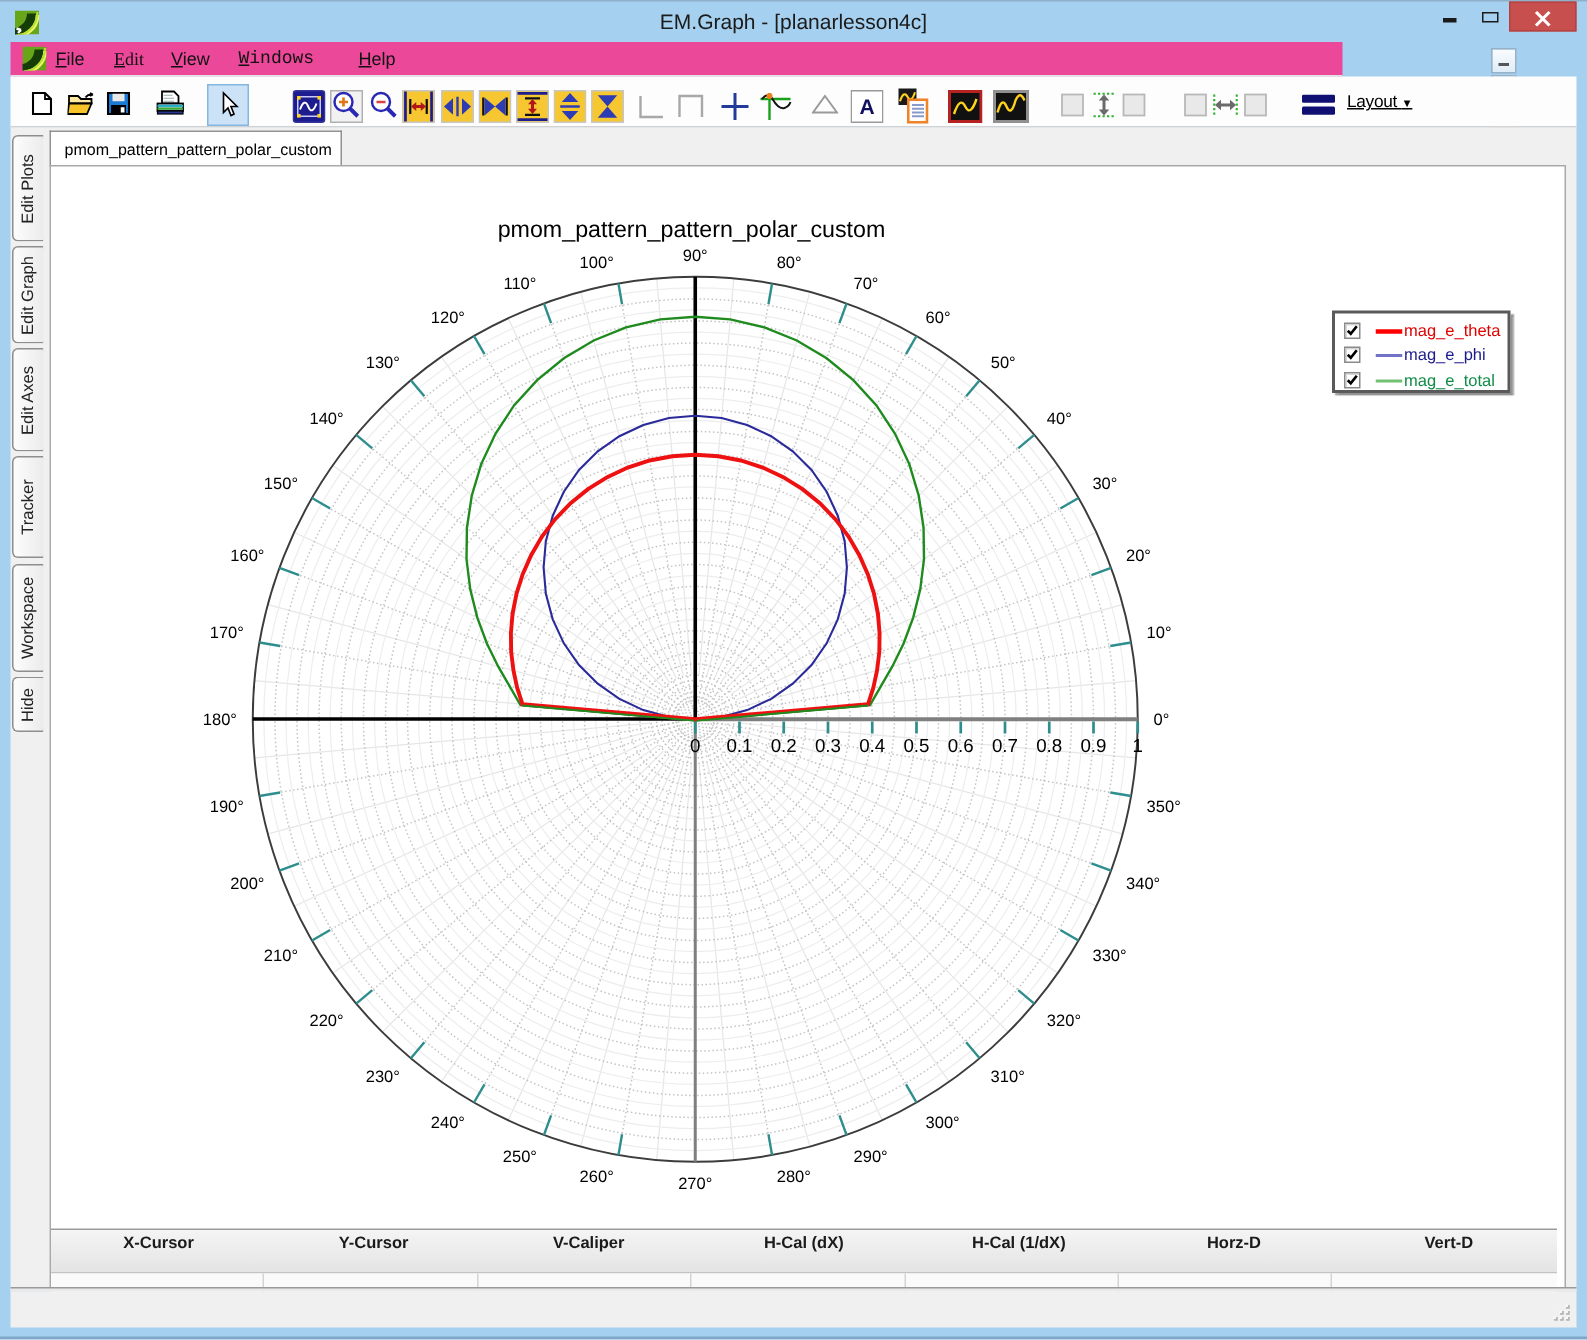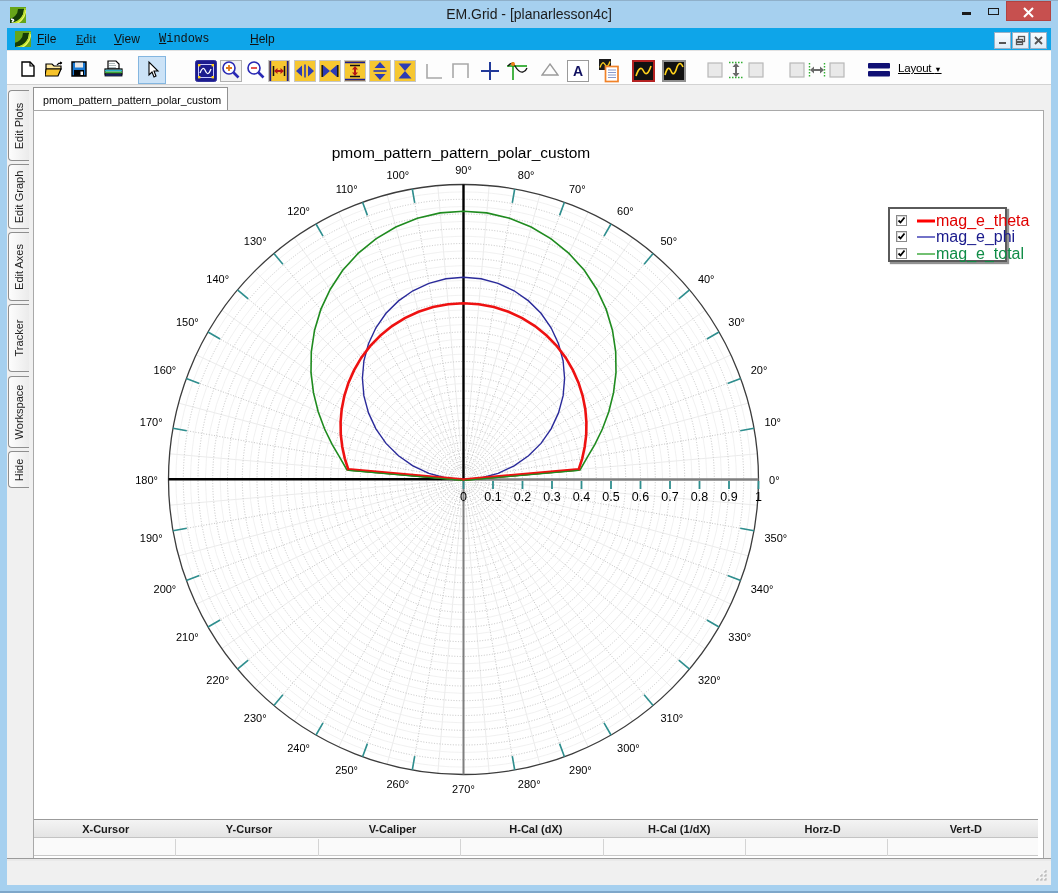--- a/index.html
+++ b/index.html
@@ -2,52 +2,52 @@
 <html><head><meta charset="utf-8"><style>
 *{margin:0;padding:0;box-sizing:border-box;}
 html,body{width:1058px;height:893px;overflow:hidden;}
 body{position:relative;background:#a6d0ef;font-family:"Liberation Sans",sans-serif;}
 #topline{position:absolute;left:0;top:0;width:1058px;height:1px;background:#8fb0ca;}
 #title{position:absolute;left:0;top:0;width:1058px;height:28px;text-align:center;font-size:14px;color:#1b1b1b;line-height:29px;}
 #tlogo{position:absolute;left:10px;top:7px;width:16px;height:16px;}
 #mini{position:absolute;left:962px;top:12px;width:9px;height:2.5px;background:#1b1b1b;}
 #maxi{position:absolute;left:988px;top:8px;width:10.5px;height:7px;border:1.5px solid #1b1b1b;}
 #closeb{position:absolute;left:1006px;top:1px;width:45px;height:20px;background:#c7504f;border:1px solid #b34240;text-align:center;}
-#menubar{position:absolute;left:7px;top:28px;width:1044px;height:23px;background:#0ea5e9;border-bottom:1px solid #e2e2e2;}
+#menubar{position:absolute;left:7px;top:28px;width:888px;height:23px;background:#ec4899;border-bottom:1px solid #e2e2e2;}
 #mlogo{position:absolute;left:8px;top:3px;width:16px;height:16px;}
 .mi{position:absolute;top:4px;font-size:12px;color:#111;}
 .mi u{text-decoration-thickness:1px;}
 #mdibtns{position:absolute;top:4px;left:986px;}
 .mdib{display:inline-block;width:17px;height:17px;border:1px solid #98b1c7;background:linear-gradient(#fafcfe,#dfecf7);margin-left:1px;vertical-align:top;position:relative;}
 #toolbar{position:absolute;left:7px;top:51px;width:1044px;height:34px;background:#fdfdfd;border-bottom:1px solid #d2d2d2;}
 .ti{position:absolute;top:5px;}
 #workspace{position:absolute;left:7px;top:85px;width:1044px;height:776px;background:#f0f0f0;}
 .vtab{position:absolute;left:1px;width:21px;background:linear-gradient(to right,#fdfdfd,#ebebeb);border:1px solid #8e8e8e;border-right:none;border-radius:4px 0 0 4px;color:#222;font-size:11px;}
 .vtab span{position:absolute;left:50%;top:50%;transform:translate(-50%,-50%) rotate(-90deg);white-space:nowrap;}
 #doctab{position:absolute;left:26px;top:2px;width:195px;height:24px;background:#fff;border:1px solid #919191;border-bottom:none;font-size:10.7px;color:#000;padding:6px 0 0 9px;}
 #content{position:absolute;left:26px;top:25px;width:1011px;height:748px;background:#fff;border:1px solid #a9a9a9;border-bottom:none;}
 #plotsvg{position:absolute;left:26px;top:25px;}
-#legend{position:absolute;left:881px;top:122px;width:119px;height:55px;background:#fff;border:2px solid #5a5a5a;box-shadow:2px 2px 1px rgba(100,100,100,0.7);font-size:16px;}
+#legend{position:absolute;left:881px;top:122px;width:119px;height:55px;background:#fff;border:2px solid #5a5a5a;box-shadow:2px 2px 1px rgba(100,100,100,0.7);font-size:11px;}
 .lrow{position:absolute;left:6px;height:12px;}
 .lcb{position:absolute;left:0;top:0;width:11px;height:11px;border:1px solid #8a8a8a;background:#fff;box-shadow:inset 1px 1px 0 #d8d8d8;}
 .lline{position:absolute;left:21px;width:18px;}
 .llab{position:absolute;left:40px;top:0;line-height:12px;}
 #btable{position:absolute;left:27px;top:734px;width:1004px;}
-#thead{height:19px;background:linear-gradient(#f4f4f4,#e4e4e4);border-top:1px solid #9b9b9b;border-bottom:1px solid #c3c3c3;}
+#thead{height:30px;background:linear-gradient(#f4f4f4,#e4e4e4);border-top:1px solid #9b9b9b;border-bottom:1px solid #c3c3c3;}
 #thead div{float:left;width:143.4px;text-align:center;font-size:11px;font-weight:bold;color:#1a1a1a;line-height:19px;}
 #trow{height:18px;background:#fafafa;border-bottom:1px solid #c8c8c8;}
 #trow div{float:left;width:142.4px;height:17px;border-right:1px solid #d4d4d4;}
 #tbot{position:absolute;left:7px;top:858px;width:1044px;height:3px;border-top:1px solid #9a9a9a;background:#e9e9e9;}
 #statusbar{position:absolute;left:7px;top:861px;width:1044px;height:24px;background:#f0f0f0;}
 #bottomline{position:absolute;left:0;top:891px;width:1058px;height:2px;background:#7ea7c9;}
 svg text{font-family:"Liberation Sans",sans-serif;}
 </style></head>
 <body>
 <div id="topline"></div>
-<div id="title">EM.Grid - [planarlesson4c]</div>
+<div id="title">EM.Graph - [planarlesson4c]</div>
 <svg id="tlogo" viewBox="0 0 16 16">
     <rect width="16" height="16" fill="#67a519"></rect>
     <path d="M-2,18 A16,16 0 0,0 14,2 L8,2 A10,10 0 0,1 -2,12 Z" fill="#153d07"></path>
     <path d="M1,17 A14,14 0 0,0 15,3" stroke="#eef566" stroke-width="2.4" fill="none"></path>
     <path d="M-1,17 A16,16 0 0,0 15,1" stroke="#b6e02e" stroke-width="1.4" fill="none"></path>
     <path d="M2,15 l2,-2 M1,12 l3,1" stroke="#fff" stroke-width="1.6"></path>
   </svg>
 <div id="mini"></div>
 <div id="maxi"></div>
 <div id="closeb"><svg width="13" height="13" viewBox="0 0 13 13" style="margin-top:4px;">
@@ -57,21 +57,21 @@
 <svg id="mlogo" viewBox="0 0 16 16">
       <rect width="16" height="16" fill="#67a519"></rect>
       <path d="M-2,18 A16,16 0 0,0 14,2 L8,2 A10,10 0 0,1 -2,12 Z" fill="#153d07"></path>
       <path d="M1,17 A14,14 0 0,0 15,3" stroke="#eef566" stroke-width="2.4" fill="none"></path>
       <path d="M-1,17 A16,16 0 0,0 15,1" stroke="#b6e02e" stroke-width="1.4" fill="none"></path>
     </svg>
 <div class="mi" style="left:30px;"><u>F</u>ile</div>
 <div class="mi" style="left:69px;font-family:Liberation Serif, serif;"><u>E</u>dit</div>
 <div class="mi" style="left:107px;"><u>V</u>iew</div>
 <div class="mi" style="left:152px;font-family:Liberation Mono, monospace;"><u>W</u>indows</div>
-<div class="mi" style="left:243px;"><u>H</u>elp</div>
+<div class="mi" style="left:232px;"><u>H</u>elp</div>
 <div id="mdibtns"><span class="mdib"><svg width="15" height="15" viewBox="0 0 15 15">
           <rect x="4" y="9" width="7" height="2" fill="#555"></rect>
         </svg></span><span class="mdib"><svg width="15" height="15" viewBox="0 0 15 15">
           <rect x="5.5" y="3.5" width="6" height="5" fill="none" stroke="#555" stroke-width="1.3"></rect>
           <rect x="3.5" y="6.5" width="6" height="5" fill="#dfecf7" stroke="#555" stroke-width="1.3"></rect>
           <rect x="4" y="8" width="5" height="2" fill="#555"></rect>
         </svg></span><span class="mdib"><svg width="15" height="15" viewBox="0 0 15 15">
           <path d="M4,4 l7,7 M11,4 l-7,7" stroke="#555" stroke-width="1.8"></path>
         </svg></span></div>
 </div>

